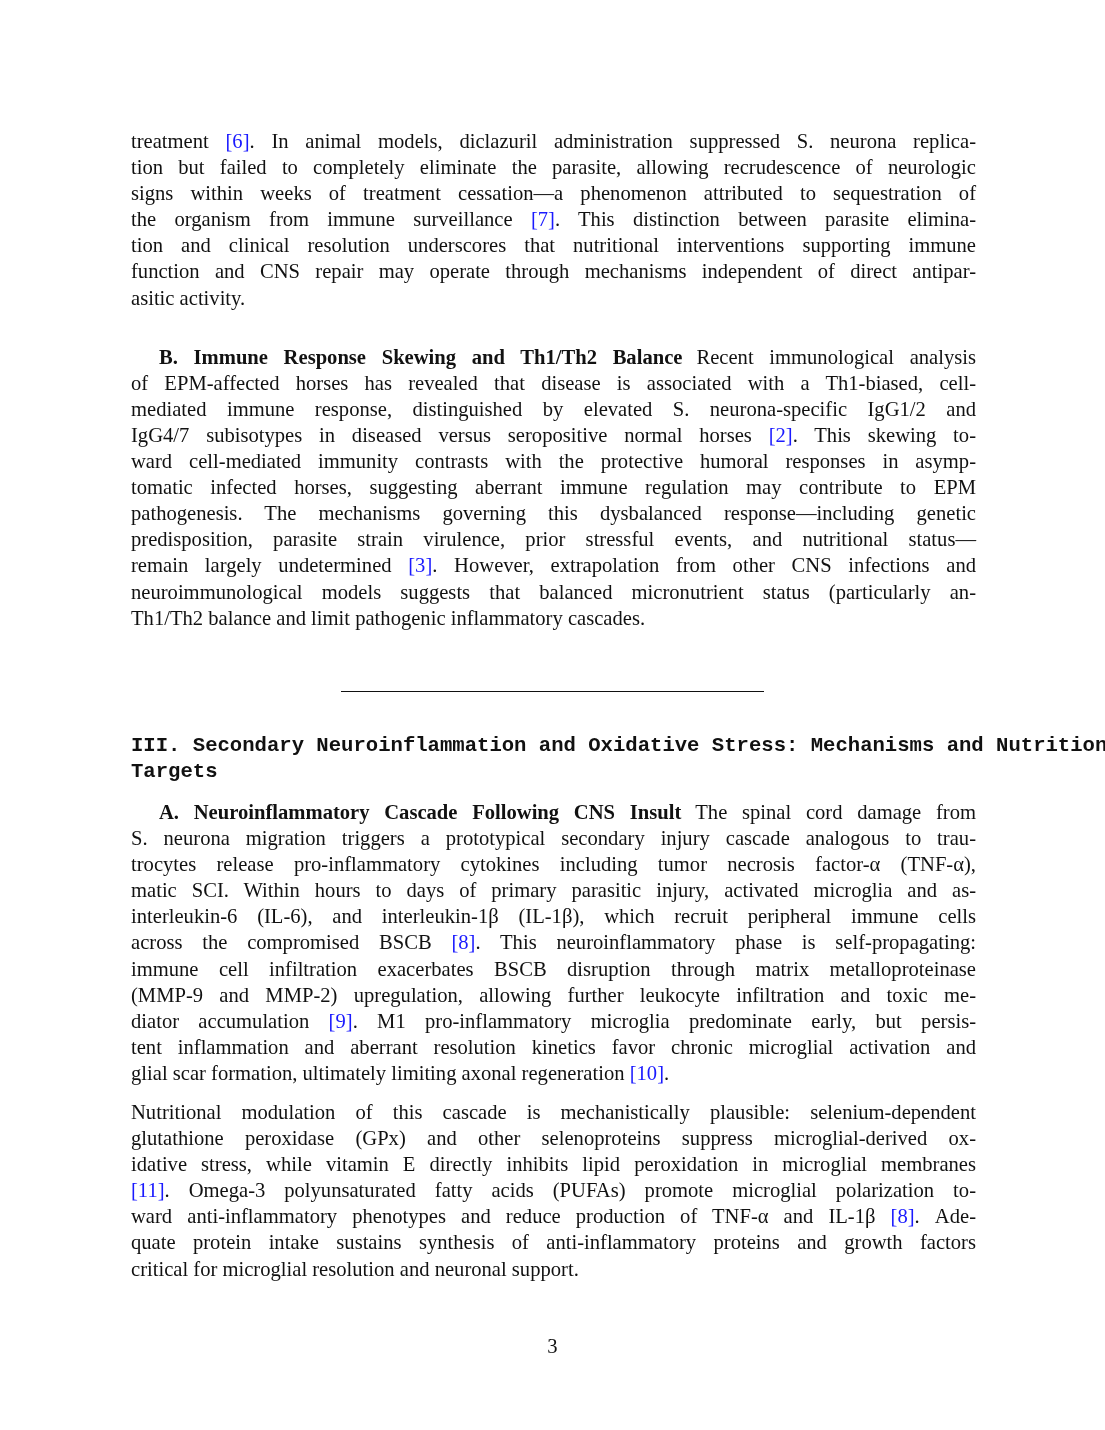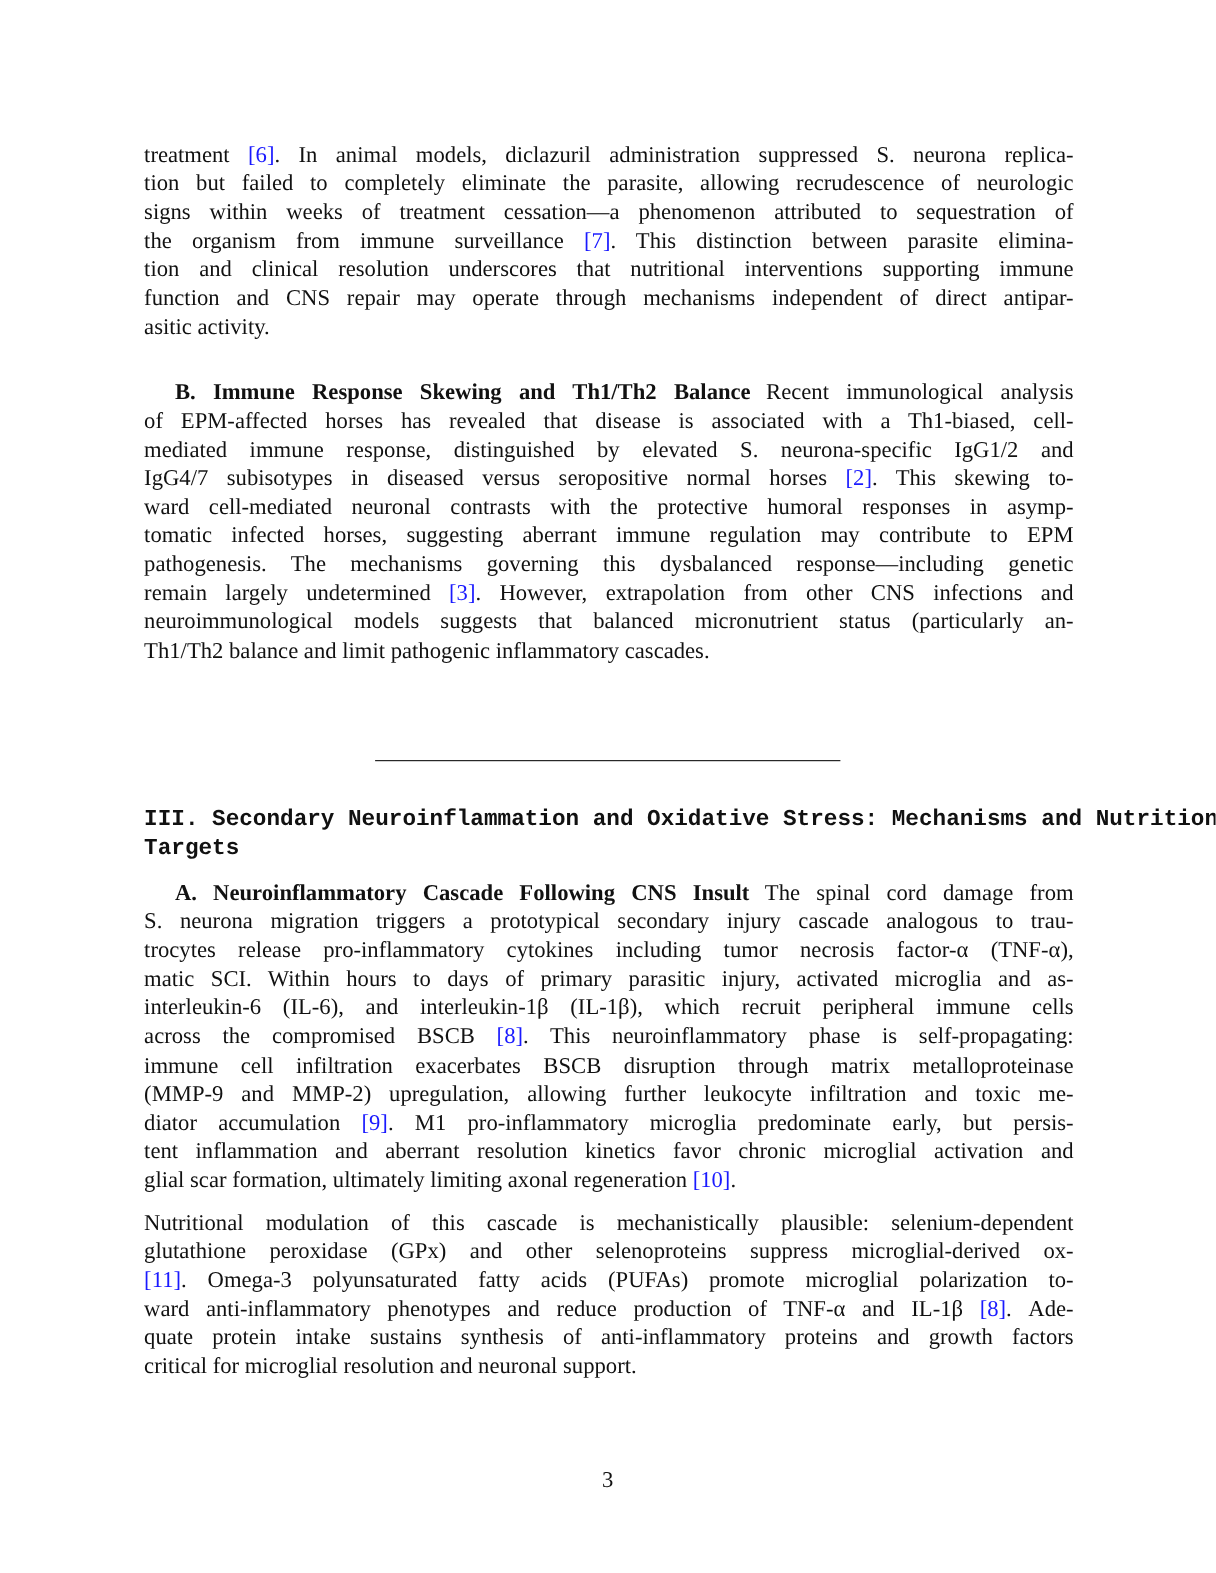--- a/index.html
+++ b/index.html
@@ -103,23 +103,24 @@
       <span class="line">the organism from immune surveillance <a class="cite">[7]</a>.  This distinction between parasite elimina-</span>
       <span class="line">tion and clinical resolution underscores that nutritional interventions supporting immune</span>
       <span class="line">function and CNS repair may operate through mechanisms independent of direct antipar-</span>
       <span class="line last">asitic activity.</span>
     </div>
   <div class="para p2">
       <span class="line"><span class="runin">B. Immune Response Skewing and Th1/Th2 Balance</span><span class="gap-runin"></span>Recent immunological analysis</span>
       <span class="line">of EPM-affected horses has revealed that disease is associated with a Th1-biased, cell-</span>
       <span class="line">mediated immune response, distinguished by elevated S. neurona-specific IgG1/2 and</span>
       <span class="line">IgG4/7 subisotypes in diseased versus seropositive normal horses <a class="cite">[2]</a>.  This skewing to-</span>
-      <span class="line">ward cell-mediated neuronal contrasts with the protective humoral responses in asymp-</span>
+      <span class="line">ward cell-mediated immunity contrasts with the protective humoral responses in asymp-</span>
       <span class="line">tomatic infected horses, suggesting aberrant immune regulation may contribute to EPM</span>
       <span class="line">pathogenesis. The mechanisms governing this dysbalanced response—including genetic</span>
+      <span class="line">predisposition, parasite strain virulence, prior stressful events, and nutritional status—</span>
       <span class="line">remain largely undetermined <a class="cite">[3]</a>. However, extrapolation from other CNS infections and</span>
       <span class="line">neuroimmunological models suggests that balanced micronutrient status (particularly an-</span>
       <span class="line last">Th1/Th2 balance and limit pathogenic inflammatory cascades.</span>
     </div>
 </div>
 
 <div class="rule"></div>
 
 <h2 class="section-heading">
   <span class="line">III. Secondary Neuroinflammation and Oxidative Stress: Mechanisms and Nutritional</span>
@@ -135,19 +136,20 @@
     <span class="line">across the compromised BSCB <a class="cite">[8]</a>.  This neuroinflammatory phase is self-propagating:</span>
     <span class="line">immune cell infiltration exacerbates BSCB disruption through matrix metalloproteinase</span>
     <span class="line">(MMP-9 and MMP-2) upregulation, allowing further leukocyte infiltration and toxic me-</span>
     <span class="line">diator accumulation <a class="cite">[9]</a>.  M1 pro-inflammatory microglia predominate early, but persis-</span>
     <span class="line">tent inflammation and aberrant resolution kinetics favor chronic microglial activation and</span>
     <span class="line last">glial scar formation, ultimately limiting axonal regeneration <a class="cite">[10]</a>.</span>
   </div>
 <div class="para p4">
     <span class="line">Nutritional modulation of this cascade is mechanistically plausible: selenium-dependent</span>
     <span class="line">glutathione peroxidase (GPx) and other selenoproteins suppress microglial-derived ox-</span>
+    <span class="line">idative stress, while vitamin E directly inhibits lipid peroxidation in microglial membranes</span>
     <span class="line"><a class="cite">[11]</a>.  Omega-3 polyunsaturated fatty acids (PUFAs) promote microglial polarization to-</span>
     <span class="line">ward anti-inflammatory phenotypes and reduce production of TNF-α and IL-1β <a class="cite">[8]</a>. Ade-</span>
     <span class="line">quate protein intake sustains synthesis of anti-inflammatory proteins and growth factors</span>
     <span class="line last">critical for microglial resolution and neuronal support.</span>
   </div>
 
 <div class="page-number">3</div>
 
 </body></html>

